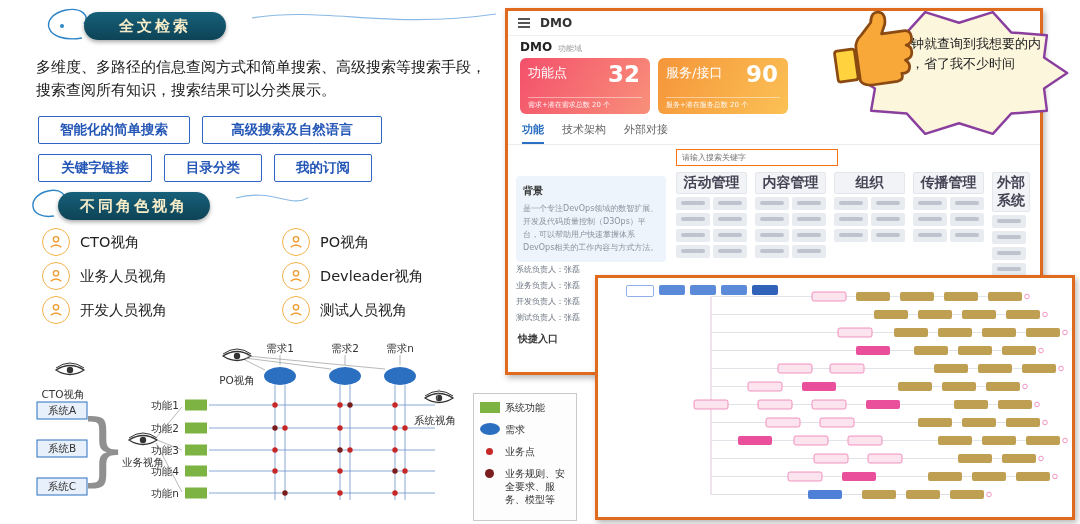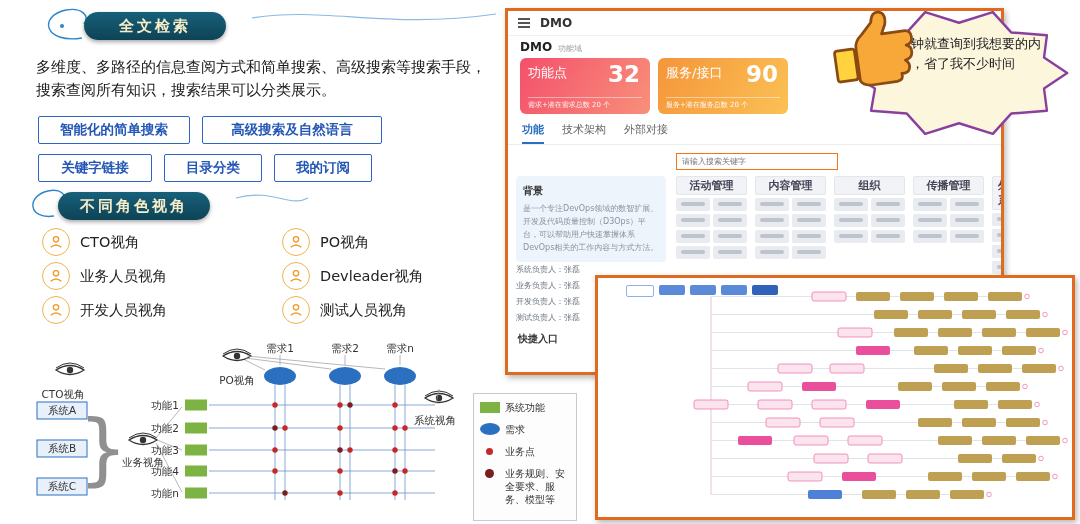--- a/index.html
+++ b/index.html
@@ -34,21 +34,21 @@
   .legend{position:absolute;left:473px;top:393px;width:104px;height:128px;border:1px solid #c9c9c9;
           background:#fdfdfd;padding:7px 6px;box-sizing:border-box;font-size:10px;color:#333;
           display:flex;flex-direction:column;gap:9px;}
   .legend-item{display:flex;align-items:flex-start;gap:5px;line-height:1.3;}
   .m-green{width:20px;height:11px;background:#7cb342;flex:none;margin-top:1px;}
   .m-ell{width:20px;height:12px;background:#2b6fc0;border-radius:50%;flex:none;}
   .m-red{width:7px;height:7px;background:#c62828;border-radius:50%;flex:none;margin:3px 7px 0 6px;}
   .m-maroon{width:9px;height:9px;background:#7a1d1d;border-radius:50%;flex:none;margin:2px 6px 0 5px;}
 
   
-  .app{position:absolute;left:505px;top:8px;width:499px;height:367px;border:3px solid #e06a1e;
+  .app{position:absolute;left:505px;top:8px;width:538px;height:367px;border:3px solid #e06a1e;
        background:#fff;z-index:1;box-sizing:border-box;overflow:hidden;box-shadow:2px 3px 6px rgba(0,0,0,.28);}
   .app-topbar{height:24px;display:flex;align-items:center;gap:10px;padding:0 10px;border-bottom:1px solid #f0f0f0;}
   .hamburger{width:12px;height:2px;background:#555;box-shadow:0 -4px 0 #555,0 4px 0 #555;margin-top:0;}
   .app-title{font-size:12px;font-weight:bold;color:#333;}
   .page-head{display:flex;align-items:baseline;gap:6px;padding:4px 12px 2px;}
   .page-title{font-size:12px;font-weight:bold;color:#222;}
   .page-tag{font-size:8px;color:#999;}
   .cards{display:flex;gap:8px;padding:2px 12px;}
   .stat-card{width:130px;height:56px;border-radius:6px;color:#fff;padding:6px 8px;box-sizing:border-box;position:relative;}
   .card-red{background:linear-gradient(120deg,#f4506b,#f8907a);}
@@ -64,21 +64,21 @@
   .side-panel{width:150px;flex:none;display:flex;flex-direction:column;}
   .bg-card{background:#eef4fb;border-radius:4px;padding:7px;font-size:8px;color:#8a93a0;line-height:1.6;}
   .bg-title{font-size:10px;font-weight:bold;color:#333;margin-bottom:4px;}
   .fields div{font-size:8px;color:#6b7480;line-height:2;}
   .quick{margin-top:auto;font-size:10px;font-weight:bold;color:#333;padding:6px 2px;}
   .grid-panel{flex:1;position:relative;padding:2px;}
   .search{width:150px;height:15px;font-size:8px;border:1px solid #f97316;border-radius:0;padding:0 5px;color:#333;outline:none;
           font-family:"DejaVu Sans","Liberation Sans",sans-serif;}
   .groups-row{display:flex;gap:8px;margin-top:6px;align-items:flex-start;}
   .mid-row{display:flex;gap:10px;margin-top:8px;align-items:flex-start;}
-  .ghead{font-size:11px;font-weight:bold;color:#445;background:#f2f3f6;border:1px solid #e3e6ea;text-align:center;
+  .ghead{font-size:14px;font-weight:bold;color:#445;background:#f2f3f6;border:1px solid #e3e6ea;text-align:center;
          padding:1px 2px;border-radius:2px;margin-bottom:3px;}
   .chipwrap{display:grid;gap:3px;}
   .gchip{width:34px;height:13px;background:#e8ebf0;border-radius:2px;position:relative;}
   .gchip::after{content:"";position:absolute;left:5px;right:5px;top:4px;height:4px;background:#9aa3b0;border-radius:2px;opacity:.55;}
   .side-col{display:flex;flex-direction:column;gap:3px;margin-left:auto;}
   .schip{width:40px;height:12px;background:#fff;border:1px solid #dfe3e8;border-radius:2px;position:relative;}
   .schip::after{content:"";position:absolute;left:6px;right:6px;top:4px;height:3px;background:#aeb6c0;border-radius:2px;opacity:.6;}
 
   
   .bubble{position:absolute;left:845px;top:2px;width:228px;height:142px;z-index:3;}

